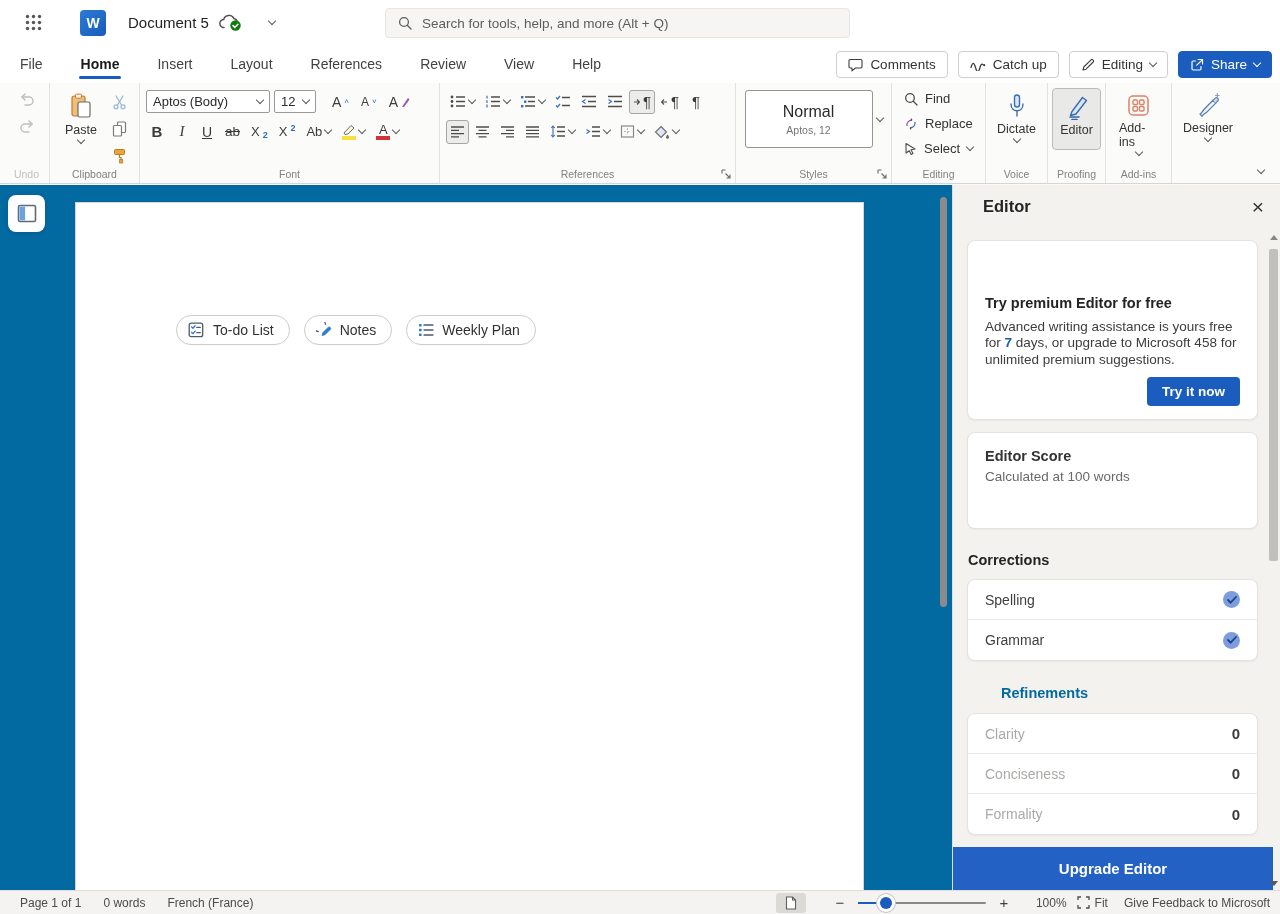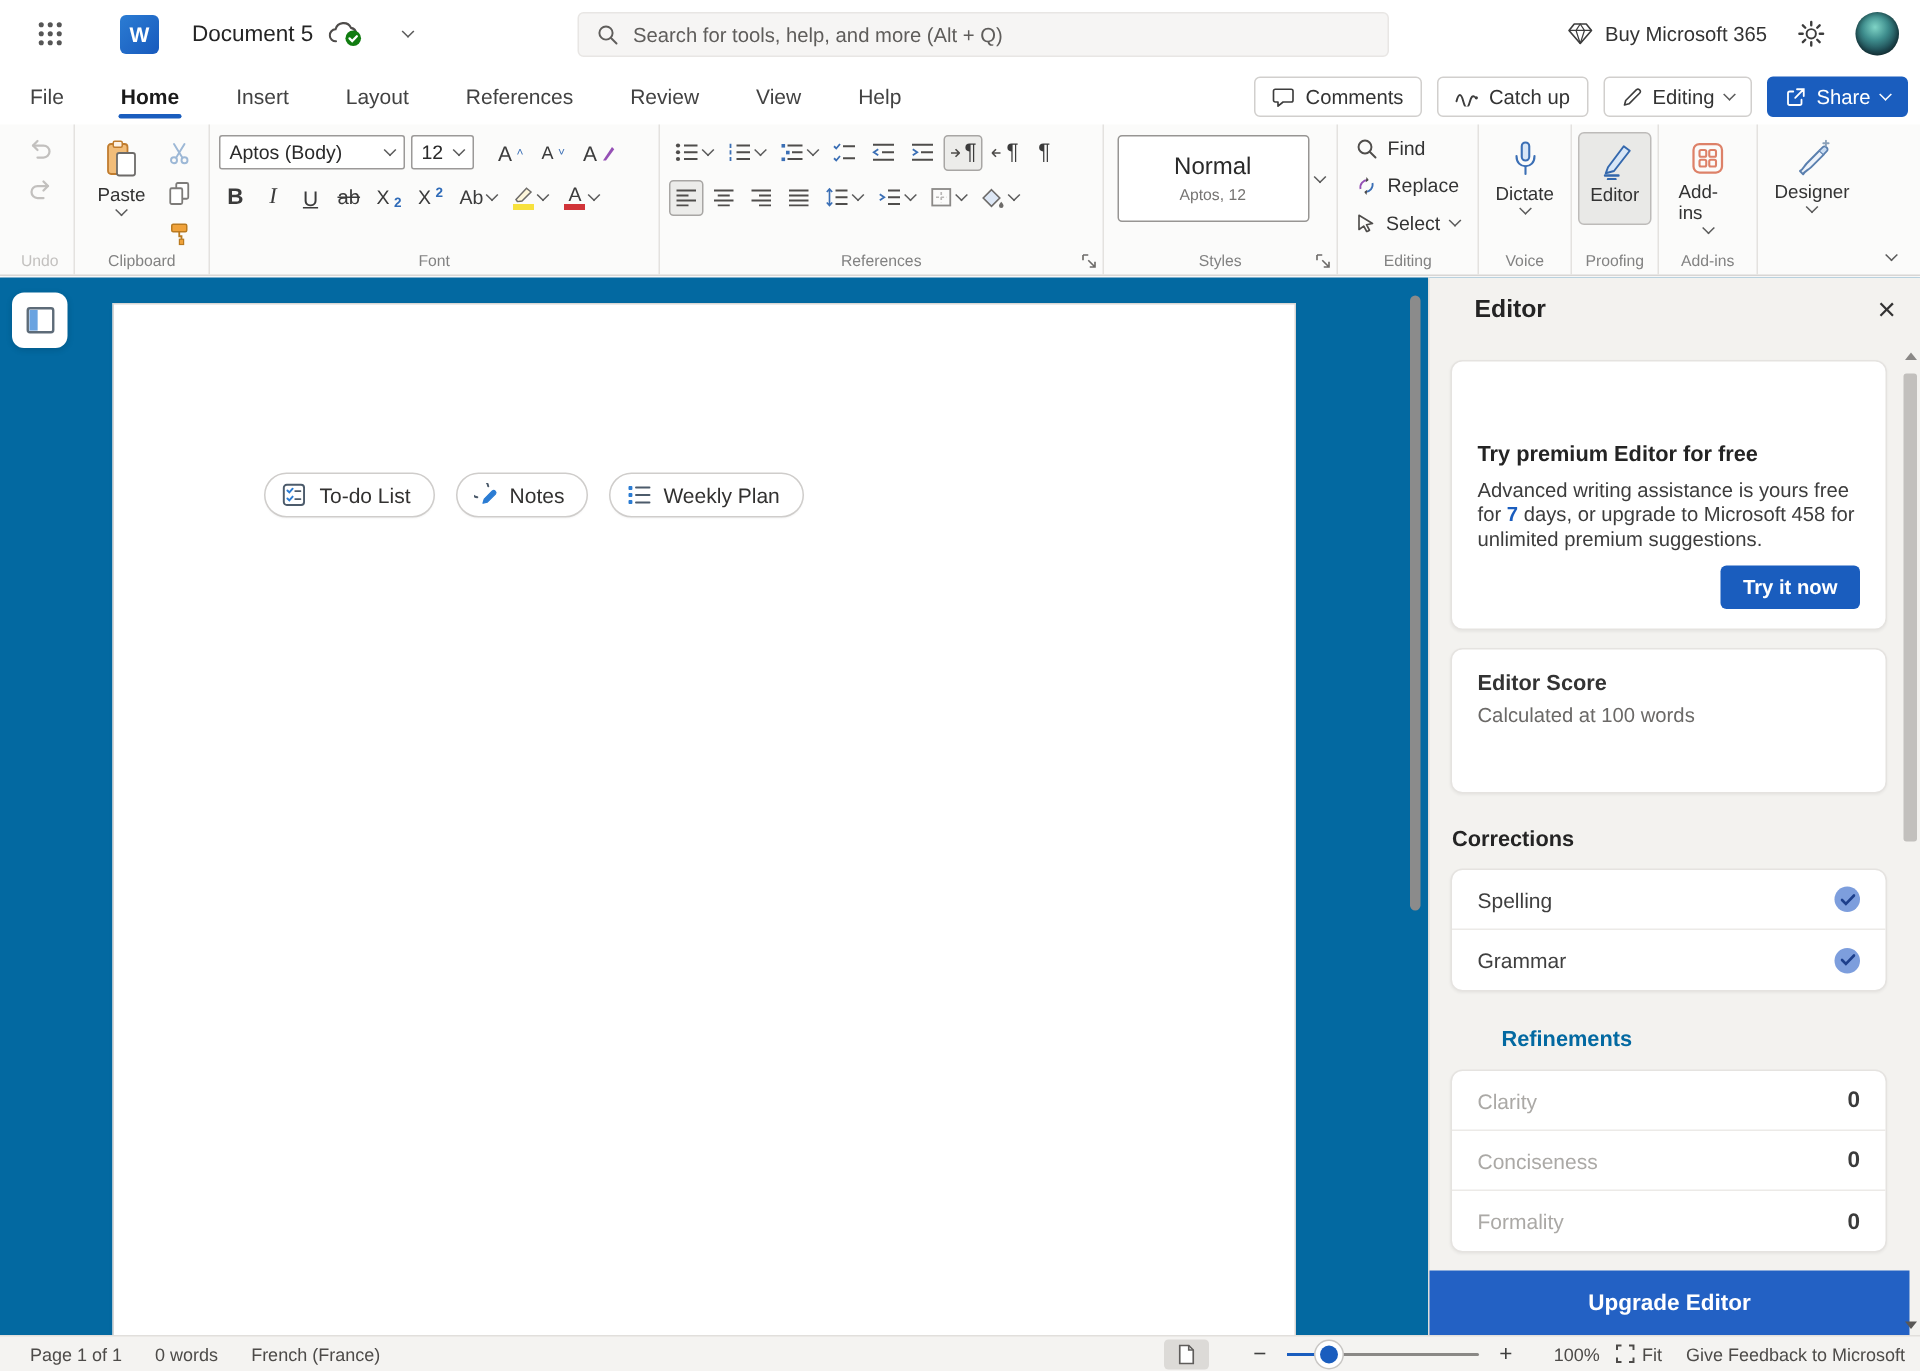--- a/index.html
+++ b/index.html
@@ -10,21 +10,21 @@
 
   
   .topbar { position:relative; height:45px; background:#fff; display:flex; align-items:center; padding:0 16px; }
   .waffle { width:34px; height:34px; display:flex; align-items:center; justify-content:center; border-radius:4px; cursor:pointer; }
   .wordlogo { width:26px; height:26px; border-radius:4px; margin-left:30px;
     background:linear-gradient(135deg,#2b7cd3,#185abd); color:#fff; font-weight:bold; font-size:14px;
     display:flex; align-items:center; justify-content:center; }
   .doctitle { font-size:15px; color:#242424; margin-left:22px; }
   .savestate { margin-left:10px; display:flex; align-items:center; }
   .title-chev { margin-left:26px; }
-  .searchbox { position:absolute; left:385px; top:8px; width:541px; height:30px; background:#f6f5f4;
+  .searchbox { position:absolute; left:385px; top:8px; width:465px; height:30px; background:#f6f5f4;
     border:1px solid #e8e6e4; border-radius:4px; display:flex; align-items:center; padding:0 12px; gap:10px; }
   .searchbox span { font-size:13.5px; color:#5f5d5b; }
   .topright { position:absolute; right:14px; top:0; height:45px; display:flex; align-items:center; gap:20px; }
   .buy { display:flex; align-items:center; gap:8px; font-size:13.5px; color:#333; cursor:pointer; }
   .avatar { width:29px; height:29px; border-radius:50%;
     background:radial-gradient(circle at 45% 35%, #7fd4c6 0%, #3e8d8d 35%, #1f4d55 65%, #17262a 100%);
     box-shadow:inset 0 0 4px rgba(0,0,0,.5); }
 
   
   .menubar { position:relative; height:38px; background:#fff; display:flex; align-items:center; padding-left:20px; }
@@ -164,36 +164,20 @@
   <span class="chev title-chev"></span>
 
   <div class="searchbox">
     <svg width="14" height="14" viewBox="0 0 14 14">
       <circle cx="6" cy="6" r="4.4" fill="none" stroke="#5f5d5b" stroke-width="1.3"></circle>
       <path d="M9.5 9.5L13 13" stroke="#5f5d5b" stroke-width="1.3" stroke-linecap="round"></path>
     </svg>
     <span>Search for tools, help, and more (Alt + Q)</span>
   </div>
 
-  <div class="topright">
-    <div class="buy">
-      <svg width="17" height="15" viewBox="0 0 17 15">
-        <path d="M4.5 1h8l3.5 4.3L8.5 14 1 5.3 4.5 1z" fill="none" stroke="#3d3d3d" stroke-width="1.1" stroke-linejoin="round"></path>
-        <path d="M1 5.3h15M5.7 5.3L8.5 1l2.8 4.3-2.8 8.7-2.8-8.7z" fill="none" stroke="#3d3d3d" stroke-width=".8" stroke-linejoin="round"></path>
-      </svg>
-      <span>Buy Microsoft 365</span>
-    </div>
-    <svg width="19" height="19" viewBox="0 0 19 19">
-      <circle cx="9.5" cy="9.5" r="3.1" fill="none" stroke="#3d3d3d" stroke-width="1.3"></circle>
-      <g stroke="#3d3d3d" stroke-width="1.6" stroke-linecap="round">
-        <path d="M9.5 1.6v2.2M9.5 15.2v2.2M1.6 9.5h2.2M15.2 9.5h2.2M3.9 3.9l1.6 1.6M13.5 13.5l1.6 1.6M15.1 3.9l-1.6 1.6M5.5 13.5l-1.6 1.6"></path>
-      </g>
-    </svg>
-    <div class="avatar"></div>
-  </div>
 </div>
 
 <div class="menubar">
   <div class="mtab">File</div>
   <div class="mtab active">Home</div>
   <div class="mtab">Insert</div>
   <div class="mtab">Layout</div>
   <div class="mtab">References</div>
   <div class="mtab">Review</div>
   <div class="mtab">View</div>

